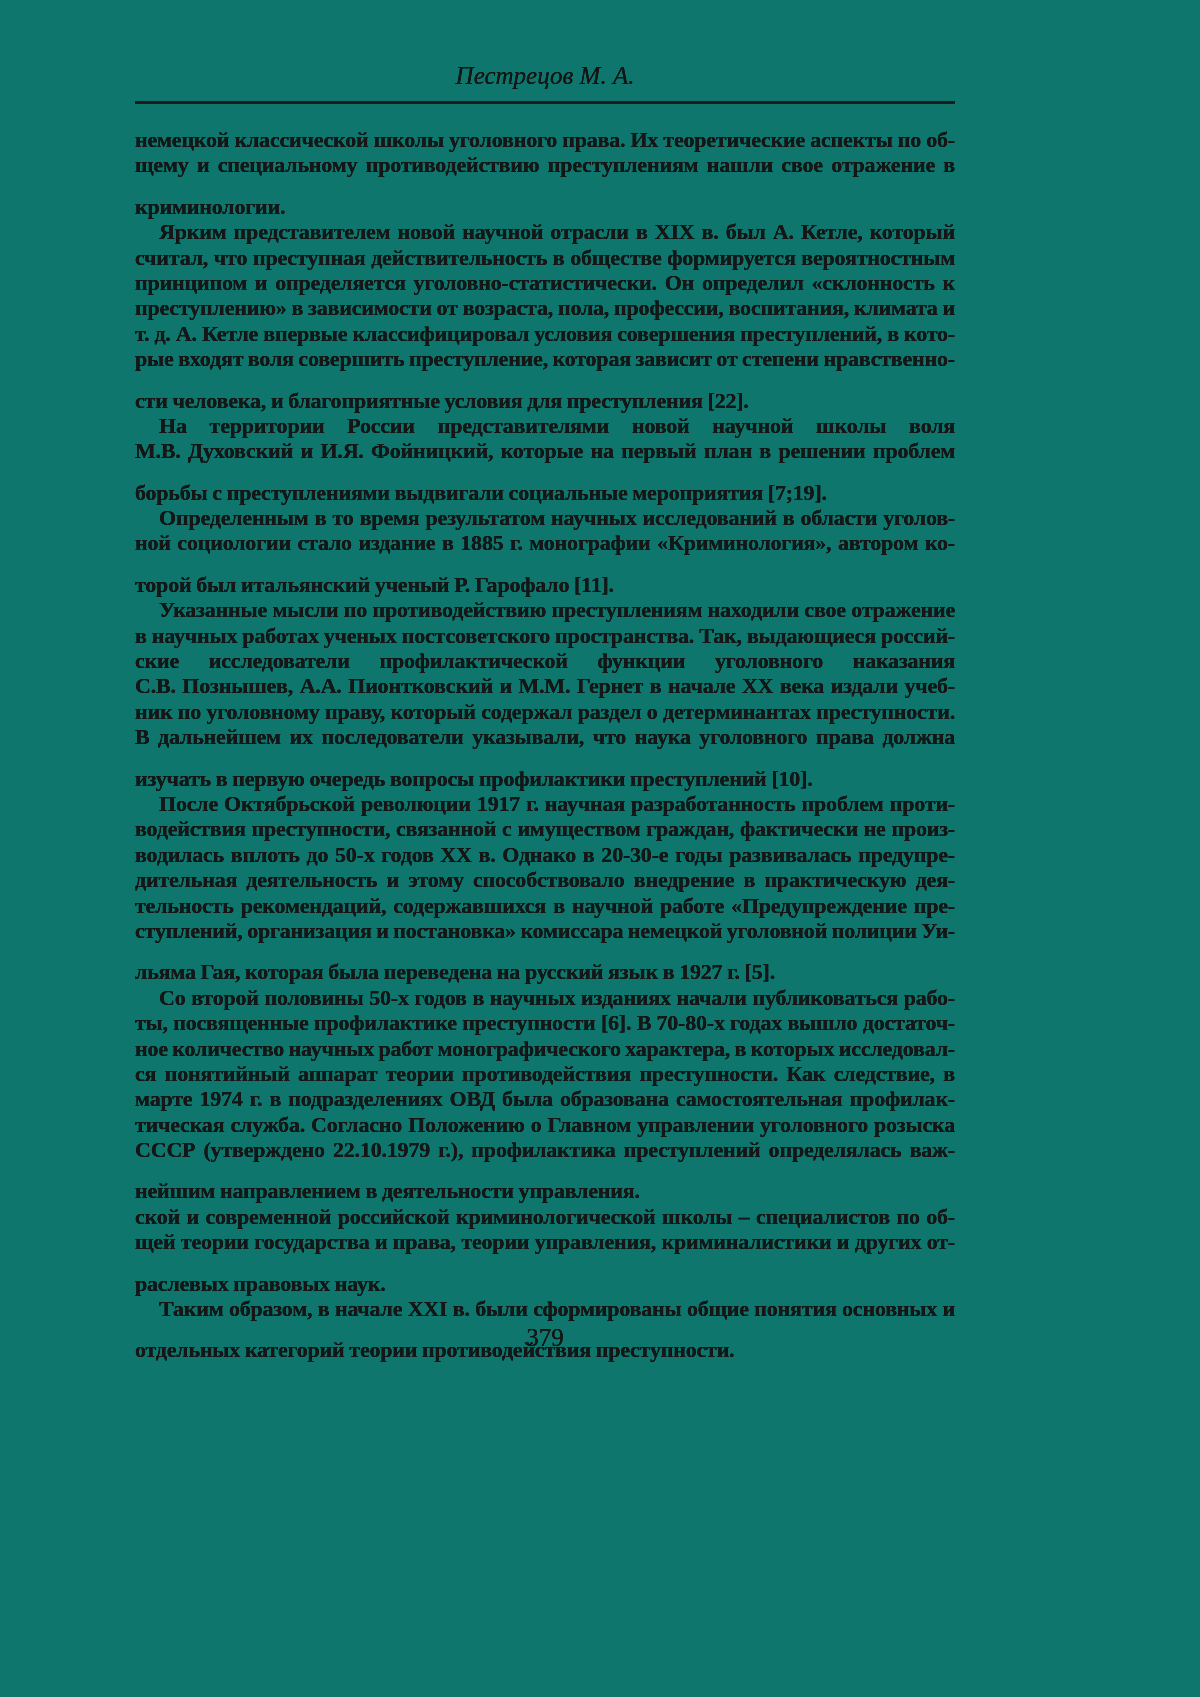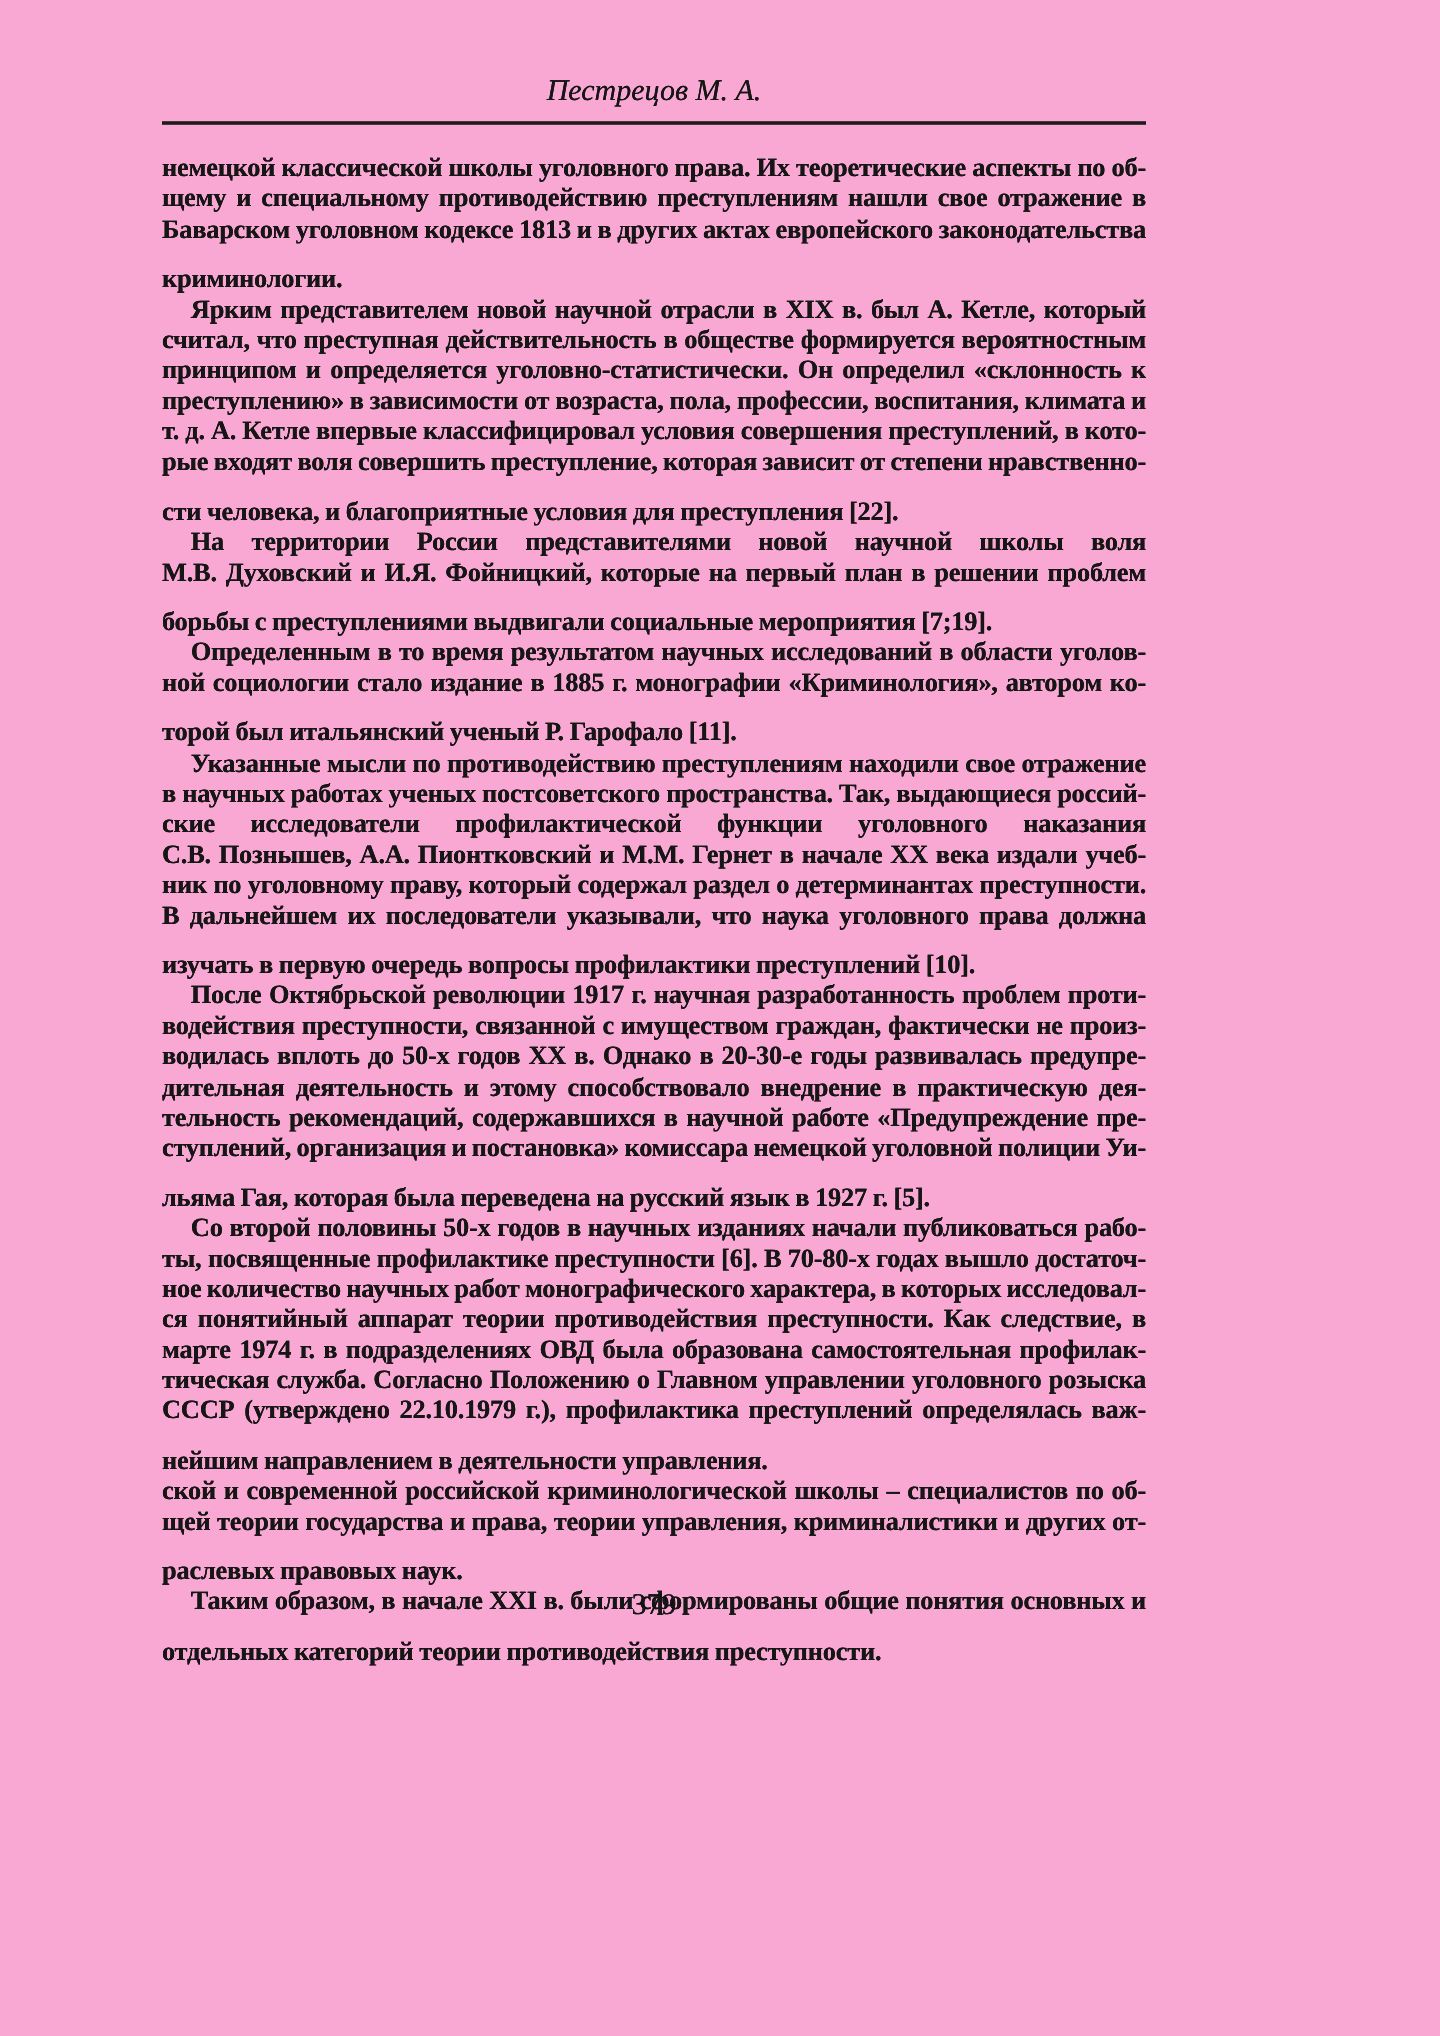--- a/index.html
+++ b/index.html
@@ -4,21 +4,21 @@
 <style>
   html, body {
     margin: 0;
     padding: 0;
     background: #ffffff;
   }
   .page {
     position: relative;
     width: 1200px;
     height: 1697px;
-    background: #f9a8d4;
+    background: #0f766e;
     font-family: "Liberation Serif", "DejaVu Serif", serif;
     color: #161616;
     overflow: hidden;
   }
   .running-header {
     position: absolute;
     top: 61px;
     left: 135px;
     width: 820px;
     text-align: center;
@@ -79,21 +79,20 @@
 </head>
 <body>
 
 <div class="page">
   <div class="running-header">Пестрецов М. А.</div>
   <div class="header-rule"></div>
   <div class="page-body">
       <div class="paragraph">
         <div class="line">немецкой классической школы уголовного права. Их теоретические аспекты по об-</div>
         <div class="line">щему и специальному противодействию преступлениям нашли свое отражение в</div>
-        <div class="line">Баварском уголовном кодексе 1813 и в других актах европейского законодательства</div>
         <div class="line para-last">криминологии.</div>
       </div>
       <div class="paragraph">
         <div class="line indented">Ярким представителем новой научной отрасли в XIX в. был А. Кетле, который</div>
         <div class="line">считал, что преступная действительность в обществе формируется вероятностным</div>
         <div class="line">принципом и определяется уголовно-статистически. Он определил «склонность к</div>
         <div class="line">преступлению» в зависимости от возраста, пола, профессии, воспитания, климата и</div>
         <div class="line">т. д. А. Кетле впервые классифицировал условия совершения преступлений, в кото-</div>
         <div class="line">рые входят воля совершить преступление, которая зависит от степени нравственно-</div>
         <div class="line para-last">сти человека, и благоприятные условия для преступления [22].</div>

